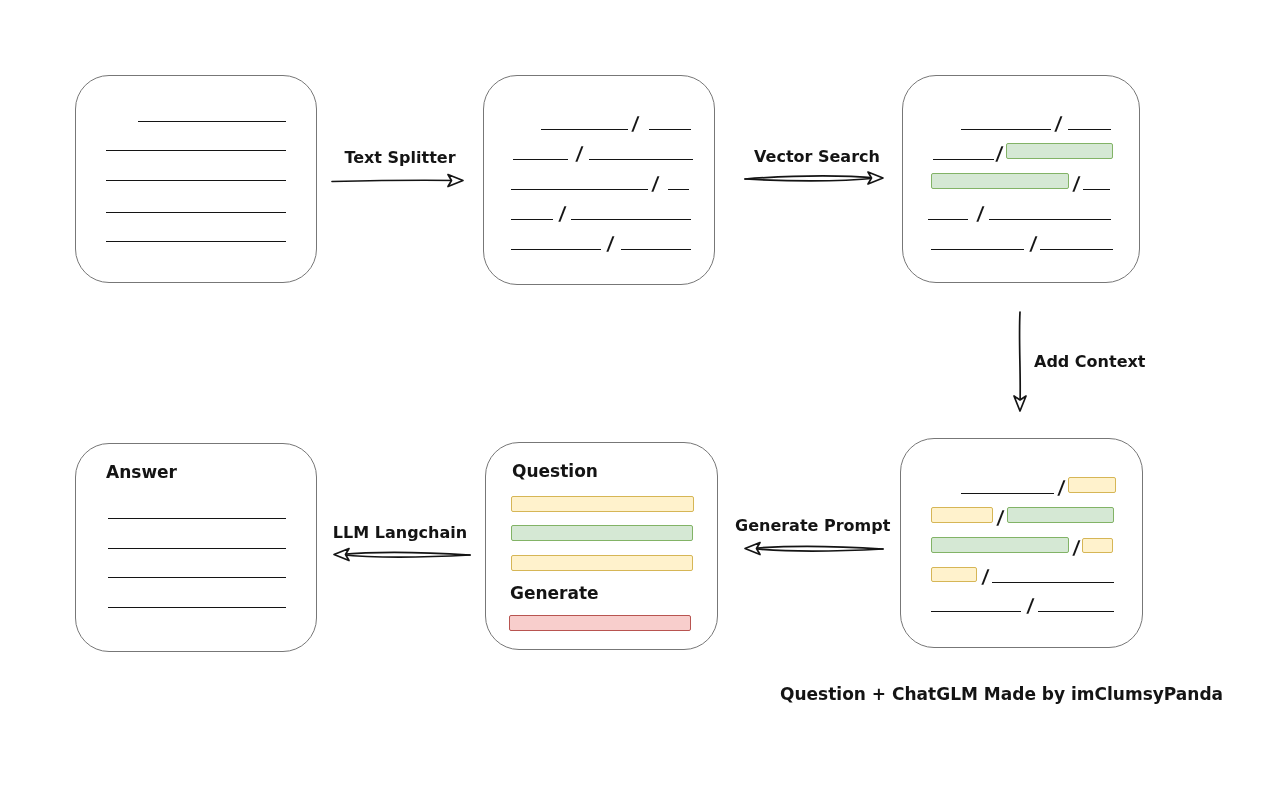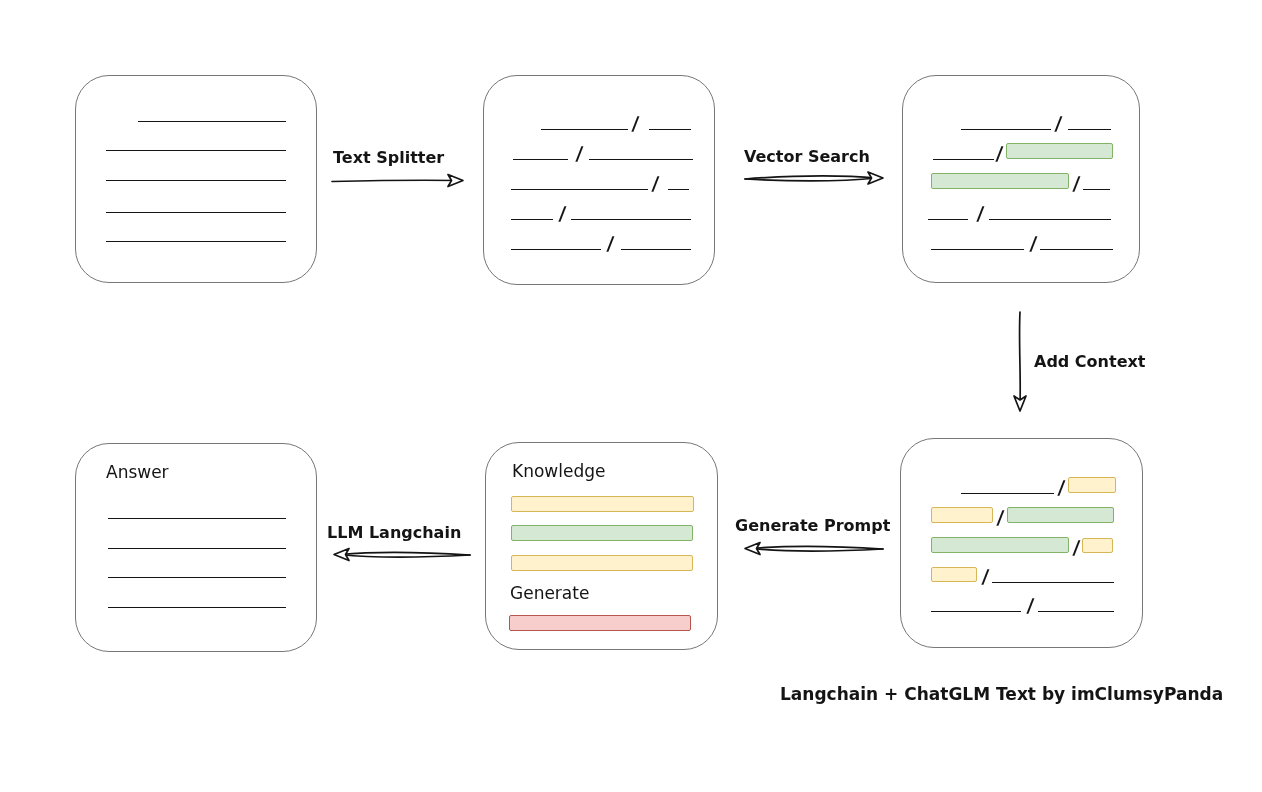--- a/index.html
+++ b/index.html
@@ -16,23 +16,23 @@
   .slash{
     position:absolute;font-size:19px;font-weight:600;line-height:20px;
     color:var(--ink,#111);transform:skewX(-4deg);
   }
   .chunk{position:absolute;box-sizing:border-box;border-radius:2px;}
   .chunk.green{background:var(--green-fill,#d5e8d4);border:1.6px solid var(--green-border,#82b366);}
   .chunk.yellow{background:var(--yellow-fill,#fff2cc);border:1.6px solid var(--yellow-border,#d6b656);}
   .chunk.red{background:var(--red-fill,#f8cecc);border:1.6px solid var(--red-border,#b85450);}
   .lbl{
     position:absolute;font-size:16px;font-weight:600;white-space:nowrap;
-    color:var(--ink,#111);text-align:left;
+    color:var(--ink,#111);text-align:center;
   }
-  .heading{position:absolute;font-size:17px;font-weight:400;color:var(--ink,#111);white-space:nowrap;}
+  .heading{position:absolute;font-size:17px;font-weight:700;color:var(--ink,#111);white-space:nowrap;}
   .caption{
     position:absolute;left:780px;top:684px;width:402px;text-align:center;
     font-size:17px;font-weight:600;color:var(--ink,#111);white-space:nowrap;
   }
   .arrow{position:absolute;}
   .arrow path{stroke:var(--ink,#111);stroke-width:1.7;fill:none;stroke-linecap:round;stroke-linejoin:round;}
   .arrow path.head{fill:#ffffff;}
 </style>
 </head>
 <body>
@@ -133,21 +133,21 @@
   </div>
 
   <div class="lbl" style="left:735px;top:516px;width:152px;">Generate Prompt</div>
   <svg class="arrow" style="left:738px;top:539px;" width="148" height="20" viewBox="0 0 148 20">
     <path d="M145 10 C 98 7, 48 6.5, 13 9.5"></path>
     <path d="M145 10 C 98 12.5, 48 13, 13 9.5"></path>
     <path class="head" d="M22 3.5 L7 9.5 L22 15.5 L18.5 9.5 Z"></path>
   </svg>
 
   <div class="box" style="left:485px;top:442px;width:233px;height:208px;">
-    <div class="heading" style="left:26px;top:18px;">Knowledge</div>
+    <div class="heading" style="left:26px;top:18px;">Question</div>
     <div class="chunk yellow" style="left:25px;top:53px;width:183px;height:16px;"></div>
     <div class="chunk green" style="left:25px;top:82px;width:182px;height:16px;"></div>
     <div class="chunk yellow" style="left:25px;top:112px;width:182px;height:16px;"></div>
     <div class="heading" style="left:24px;top:140px;">Generate</div>
     <div class="chunk red" style="left:23px;top:172px;width:182px;height:16px;"></div>
   </div>
 
   <div class="lbl" style="left:327px;top:523px;width:146px;">LLM Langchain</div>
   <svg class="arrow" style="left:327px;top:545px;" width="146" height="20" viewBox="0 0 146 20">
     <path d="M143 10 C 96 7, 46 6.5, 13 9.5"></path>
@@ -156,15 +156,15 @@
   </svg>
 
   <div class="box" style="left:75px;top:443px;width:242px;height:209px;">
     <div class="heading" style="left:30px;top:18px;">Answer</div>
     <div class="ln" style="left:32px;top:74px;width:178px;"></div>
     <div class="ln" style="left:32px;top:104px;width:178px;"></div>
     <div class="ln" style="left:32px;top:133px;width:178px;"></div>
     <div class="ln" style="left:32px;top:163px;width:178px;"></div>
   </div>
 
-  <div class="caption">Langchain + ChatGLM Text by imClumsyPanda</div>
+  <div class="caption">Question + ChatGLM Made by imClumsyPanda</div>
 
 </div>
 
 </body></html>

